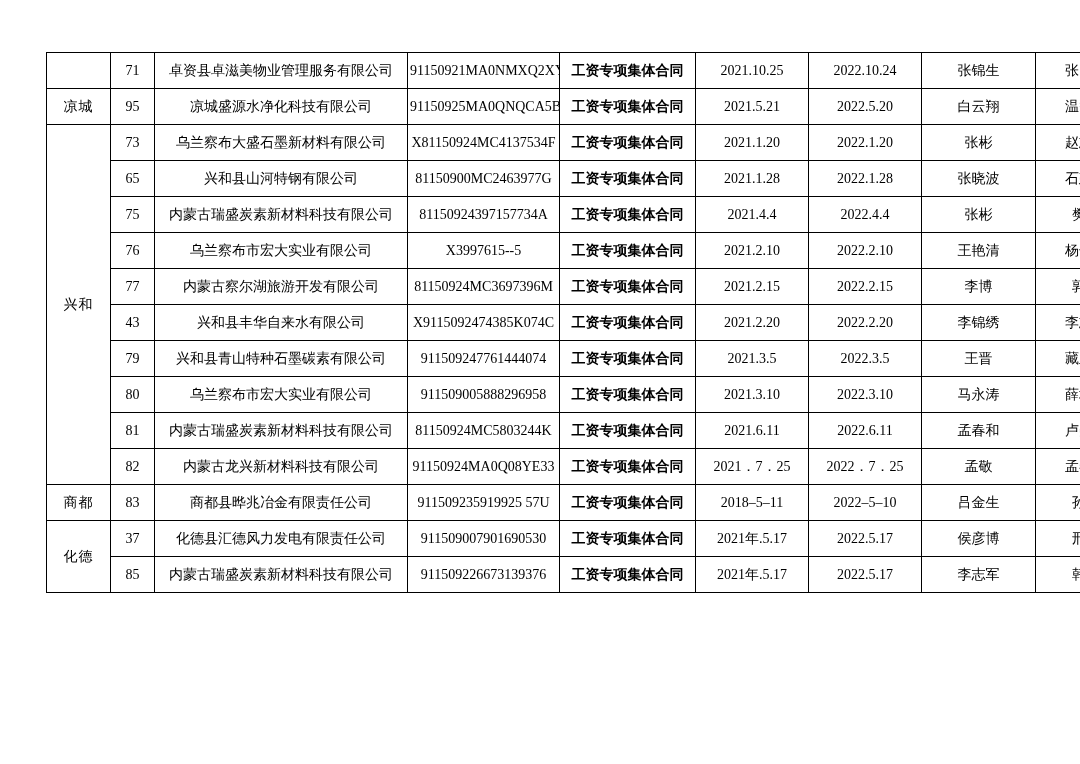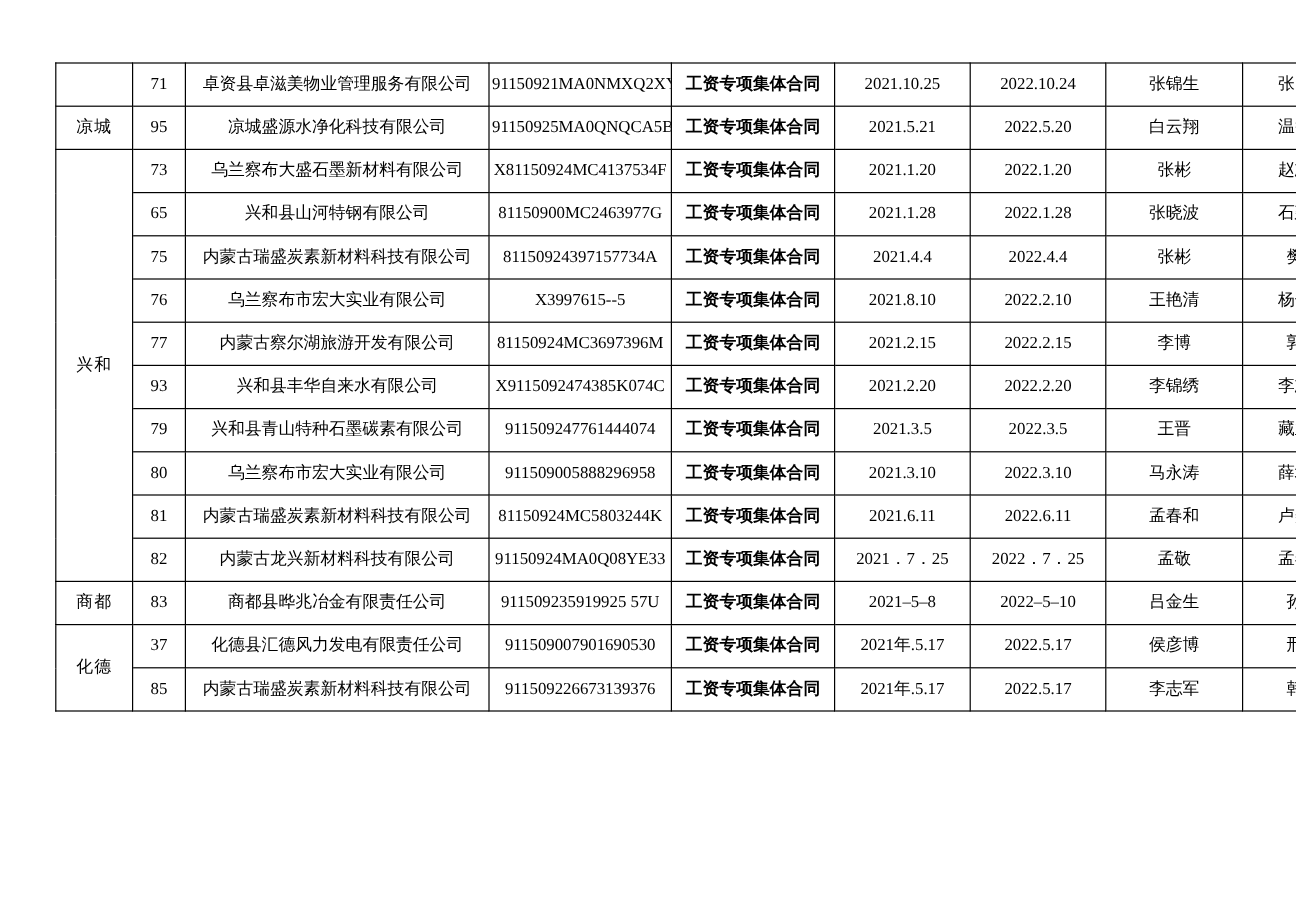--- a/index.html
+++ b/index.html
@@ -162,39 +162,39 @@
           <td class="date">2022.4.4</td>
           <td class="rep">张彬</td>
           <td class="rep">樊昆</td>
         </tr>
 
         <tr>
           <td class="no">76</td>
           <td class="company">乌兰察布市宏大实业有限公司</td>
           <td class="code">X3997615--5</td>
           <td class="type">工资专项集体合同</td>
-          <td class="date">2021.8.10</td>
+          <td class="date">2021.2.10</td>
           <td class="date">2022.2.10</td>
           <td class="rep">王艳清</td>
           <td class="rep">杨子兵</td>
         </tr>
 
         <tr>
           <td class="no">77</td>
           <td class="company">内蒙古察尔湖旅游开发有限公司</td>
           <td class="code">81150924MC3697396M</td>
           <td class="type">工资专项集体合同</td>
           <td class="date">2021.2.15</td>
           <td class="date">2022.2.15</td>
           <td class="rep">李博</td>
           <td class="rep">郭爱</td>
         </tr>
 
         <tr>
-          <td class="no">93</td>
+          <td class="no">43</td>
           <td class="company">兴和县丰华自来水有限公司</td>
           <td class="code">X9115092474385K074C</td>
           <td class="type">工资专项集体合同</td>
           <td class="date">2021.2.20</td>
           <td class="date">2022.2.20</td>
           <td class="rep">李锦绣</td>
           <td class="rep">李志刚</td>
         </tr>
 
         <tr>
@@ -240,21 +240,21 @@
           <td class="rep">孟敬</td>
           <td class="rep">孟春玲</td>
         </tr>
 
         <tr>
           <td class="region">商都</td>
           <td class="no">83</td>
           <td class="company">商都县晔兆冶金有限责任公司</td>
           <td class="code">911509235919925 57U</td>
           <td class="type">工资专项集体合同</td>
-          <td class="date">2021–5–8</td>
+          <td class="date">2018–5–11</td>
           <td class="date">2022–5–10</td>
           <td class="rep">吕金生</td>
           <td class="rep">孙兵</td>
         </tr>
 
         <tr>
           <td class="region" rowspan="2">化德</td>
           <td class="no">37</td>
           <td class="company">化德县汇德风力发电有限责任公司</td>
           <td class="code">911509007901690530</td>

